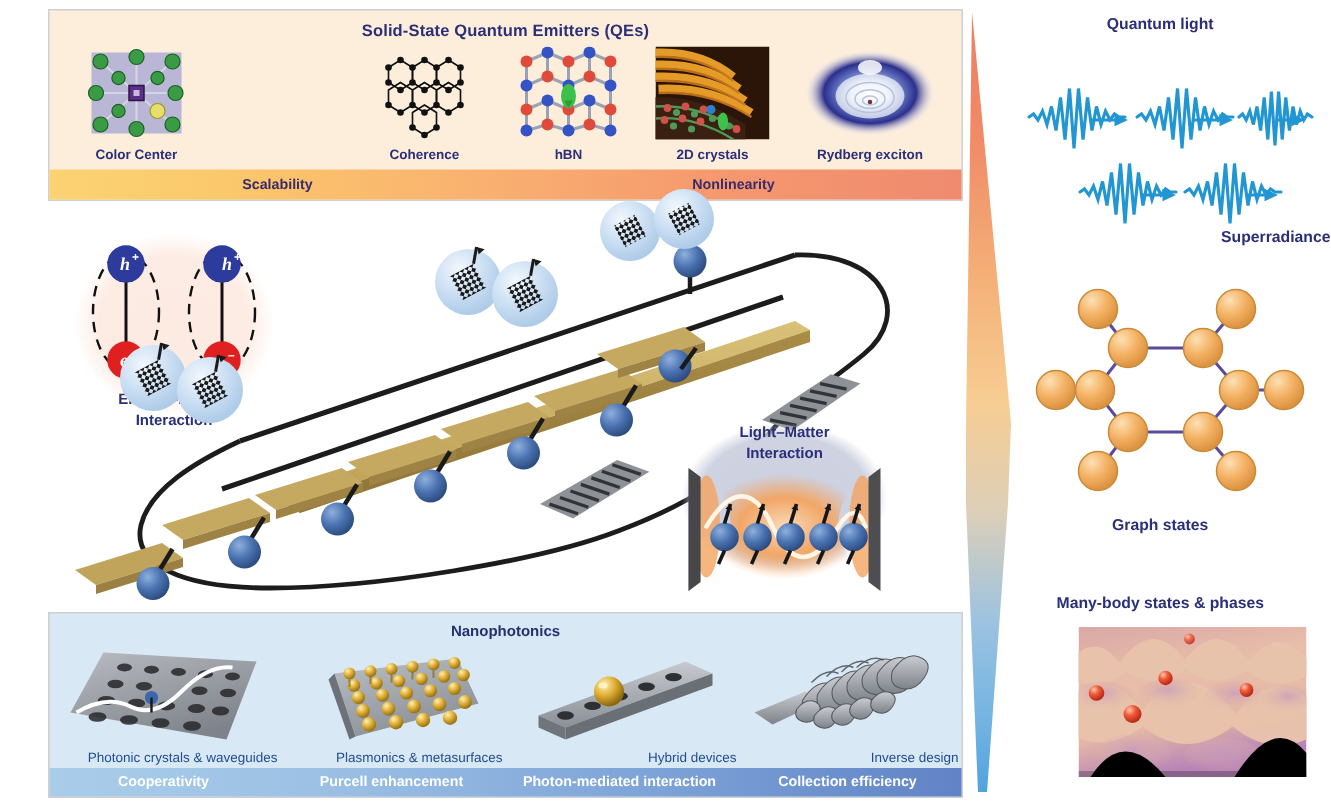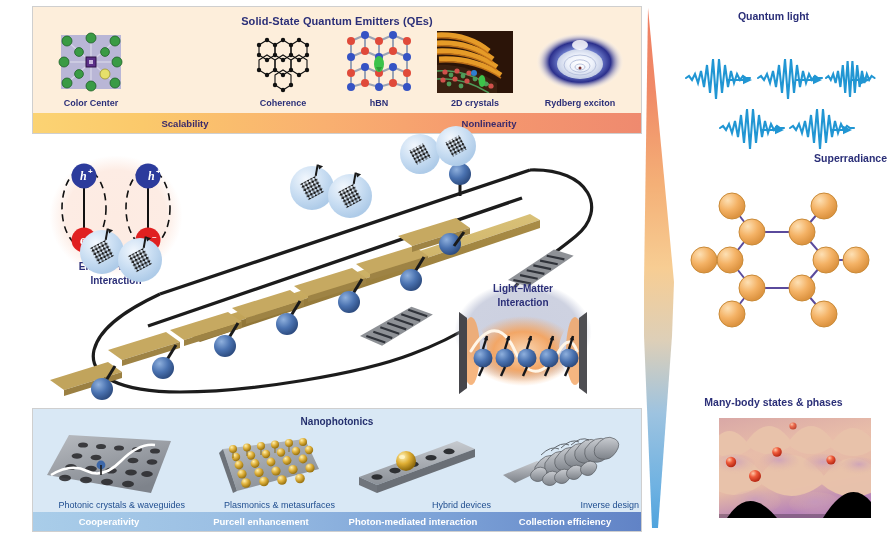--- a/index.html
+++ b/index.html
@@ -819,20 +819,21 @@
         <circle cx="26" cy="14" r="13"></circle>
           <circle cx="118" cy="14" r="13"></circle>
         <circle cx="150" cy="68" r="13"></circle>
           <circle cx="118" cy="122" r="13"></circle>
         <circle cx="26" cy="122" r="13"></circle>
           <circle cx="-2" cy="68" r="13"></circle>
       </g>
     </svg>
   </div>
 
+  <div class="rc-title" style="top:344px;">Graph states</div>
 
   <div class="rc-title" style="top:396px;">Many-body states &amp; phases</div>
 
   <div class="abs" style="left:719px;top:418px;width:152px;height:100px;overflow:hidden;">
     <svg width="152" height="100" viewBox="0 0 152 100">
       <defs>
         <linearGradient id="lat" x1="0" y1="0" x2="0.3" y2="1">
           <stop offset="0%" stop-color="#d9a8a6"></stop>
           <stop offset="38%" stop-color="#e8bda9"></stop>
           <stop offset="70%" stop-color="#e5b9a6"></stop>

